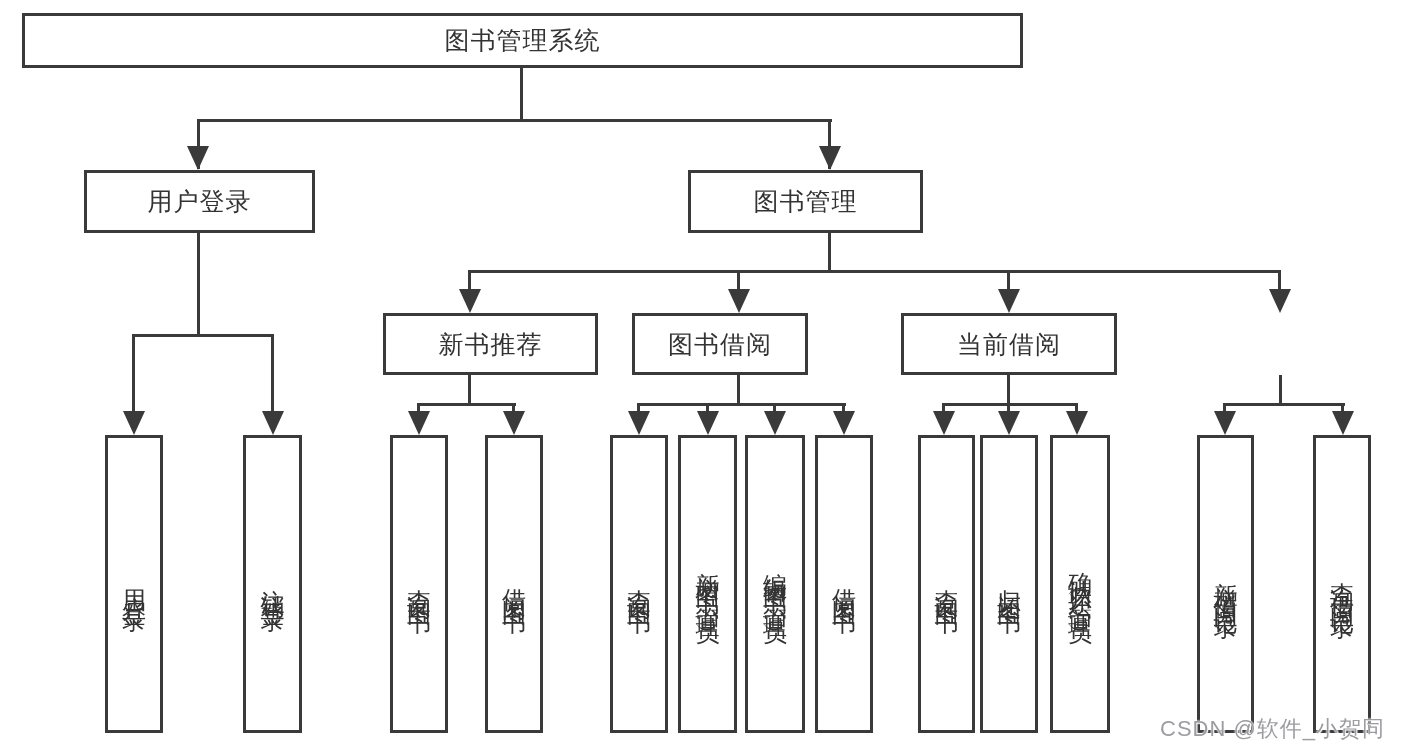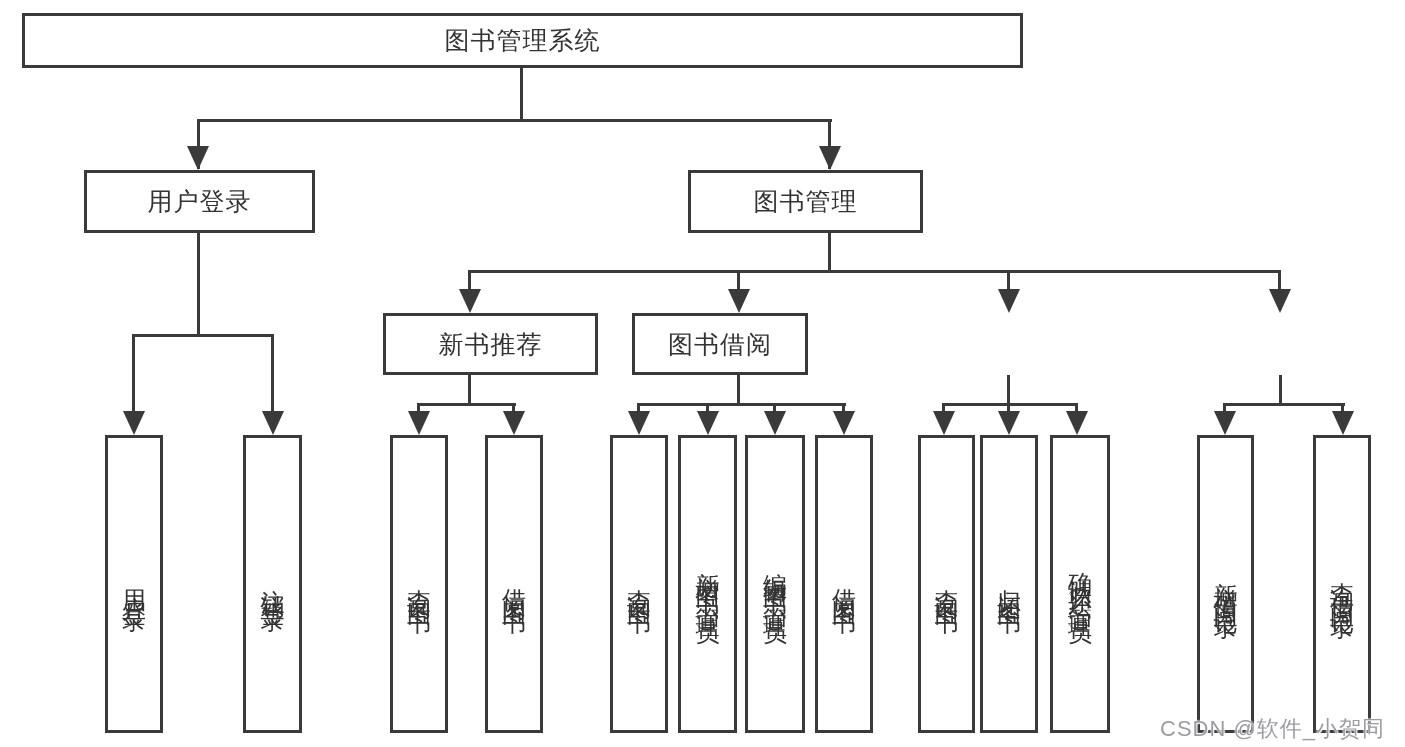--- a/index.html
+++ b/index.html
@@ -100,20 +100,21 @@
   <div class="vline" style="left:1341px;top:403px;height:12px;"></div>
   <div class="arrow" style="left:1332px;top:411px;"></div>
 
   <div class="node" style="left:22px;top:13px;width:1001px;height:55px;">图书管理系统</div>
 
   <div class="node" style="left:84px;top:170px;width:231px;height:63px;">用户登录</div>
   <div class="node" style="left:688px;top:170px;width:235px;height:63px;">图书管理</div>
 
   <div class="node" style="left:363px;top:313px;width:215px;height:62px;margin-left:20px;">新书推荐</div>
   <div class="node" style="left:632px;top:313px;width:176px;height:62px;">图书借阅</div>
+  <div class="node" style="left:901px;top:313px;width:216px;height:62px;">当前借阅</div>
 
   <div class="node v" style="left:105px;top:435px;width:58px;height:298px;">用户登录</div>
   <div class="node v" style="left:243px;top:435px;width:59px;height:298px;">注销登录</div>
 
   <div class="node v" style="left:390px;top:435px;width:58px;height:298px;">查询图书</div>
   <div class="node v" style="left:485px;top:435px;width:58px;height:298px;">借阅图书</div>
 
   <div class="node v" style="left:610px;top:435px;width:58px;height:298px;">查询图书</div>
   <div class="node v" style="left:678px;top:435px;width:59px;height:298px;">新增图书（管理员）</div>
   <div class="node v" style="left:745px;top:435px;width:60px;height:298px;">编辑图书（管理员）</div>

